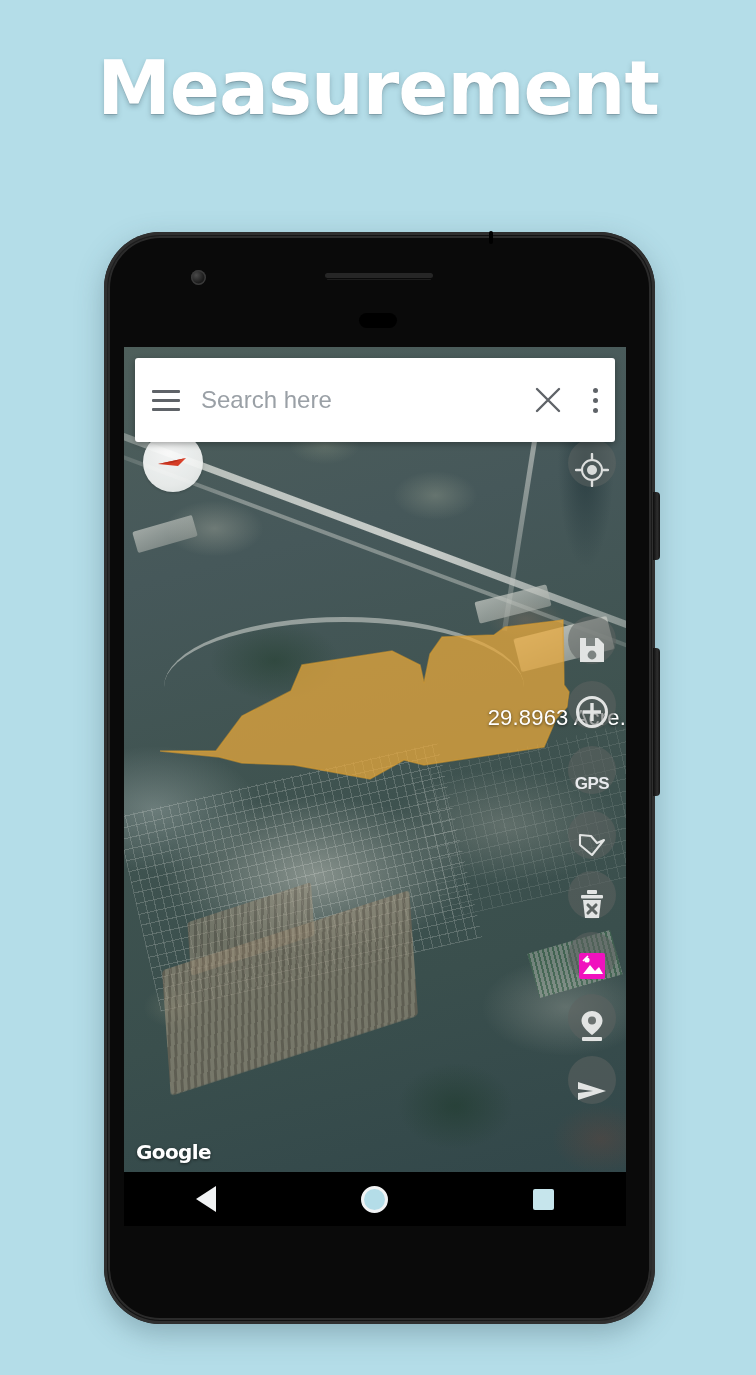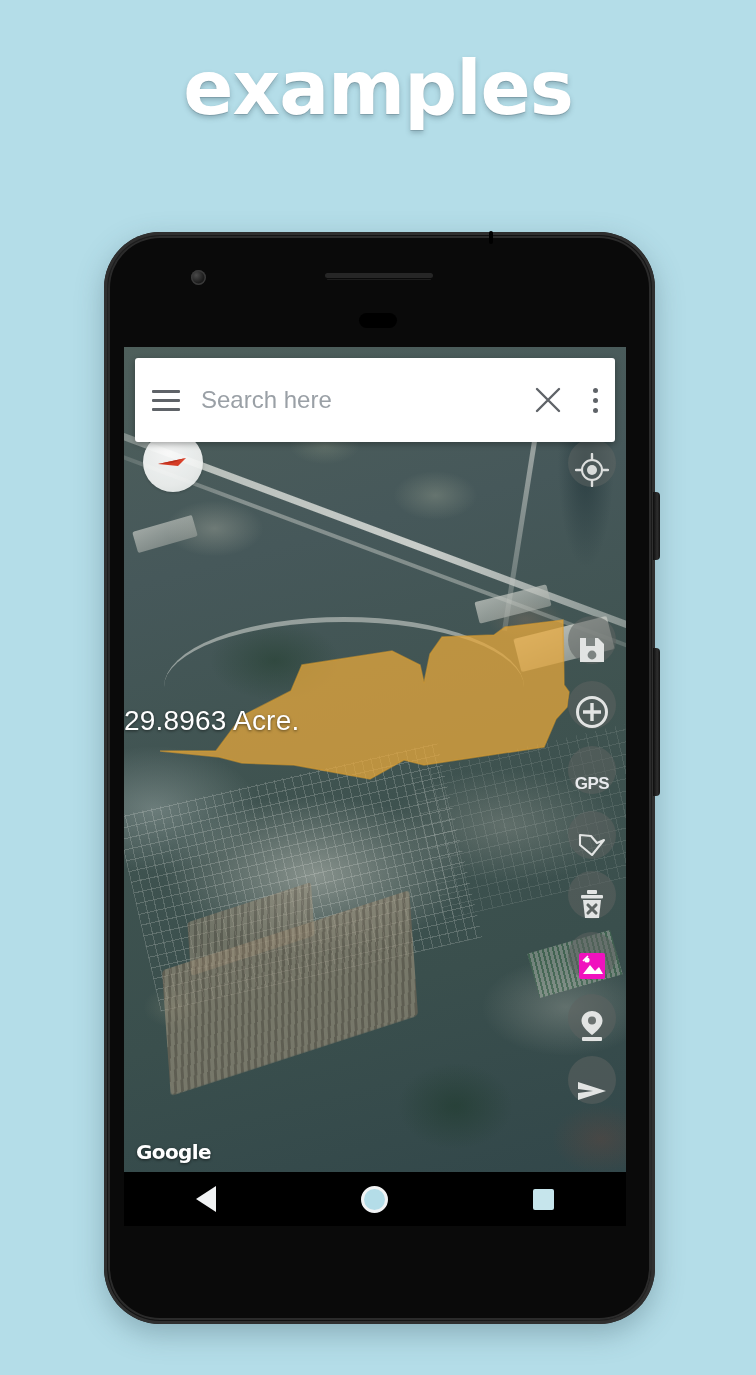--- a/index.html
+++ b/index.html
@@ -296,23 +296,23 @@
     left: 0; top: 0;
     width: 502px; height: 825px;
     pointer-events: none;
   }
 
   #area-label {
     position: absolute;
     left: 0;
     top: 358px;
     width: 502px;
-    text-align: left;
+    text-align: right;
     color: #ffffff;
-    font-size: 28px;
+    font-size: 22px;
     letter-spacing: 0.2px;
     text-shadow: 0 1px 3px rgba(0,0,0,0.55);
     z-index: 6;
   }
 
   
   #search-bar {
     position: absolute;
     left: 11px;
     top: 11px;
@@ -452,21 +452,21 @@
     background: #c6e5ec;
     border-radius: 2px;
   }
 </style>
 </head>
 <body>
 
 <div id="page" style="background: rgb(180, 221, 232);">
 
   <div id="title-block">
-    <div class="title-line">examples</div>
+    <div class="title-line">Measurement</div>
   </div>
 
   <div id="phone">
     <div id="phone-inner-rim"></div>
   </div>
   <div id="top-notch-nub"></div>
   <div id="front-camera"></div>
   <div id="earpiece-grille"></div>
   <div id="sensor-pill"></div>
   <div class="side-btn" id="side-btn-power"></div>

